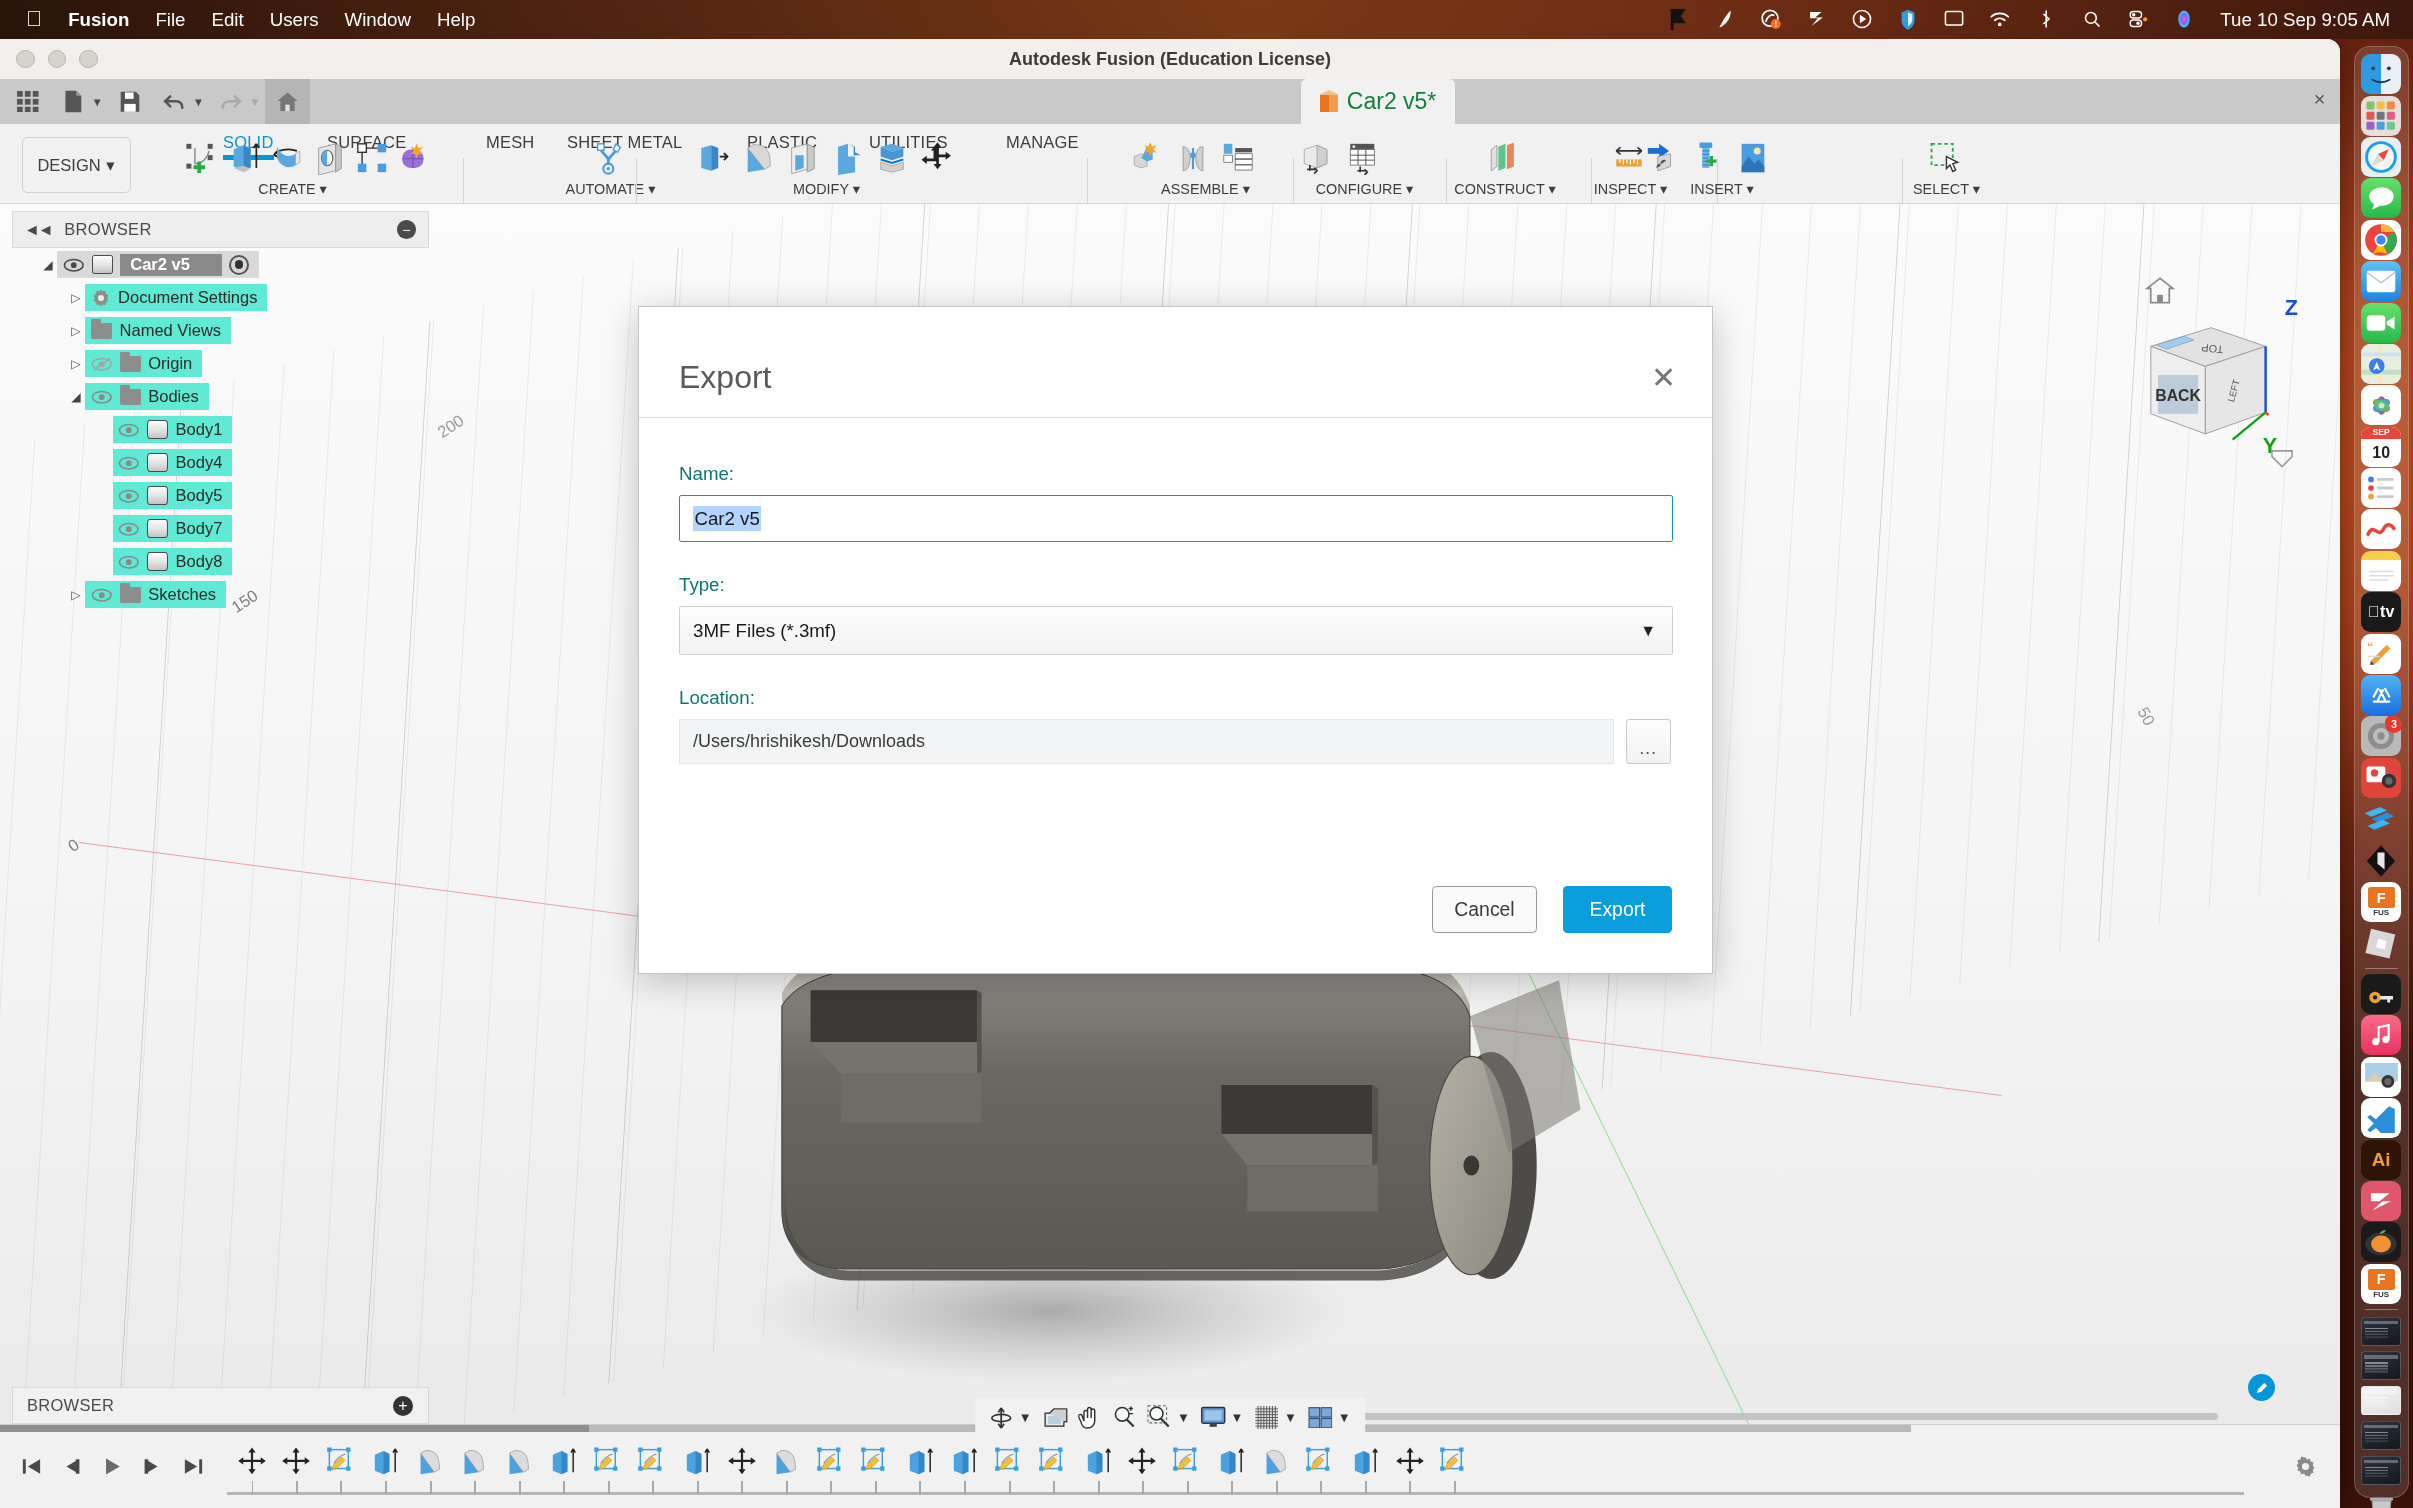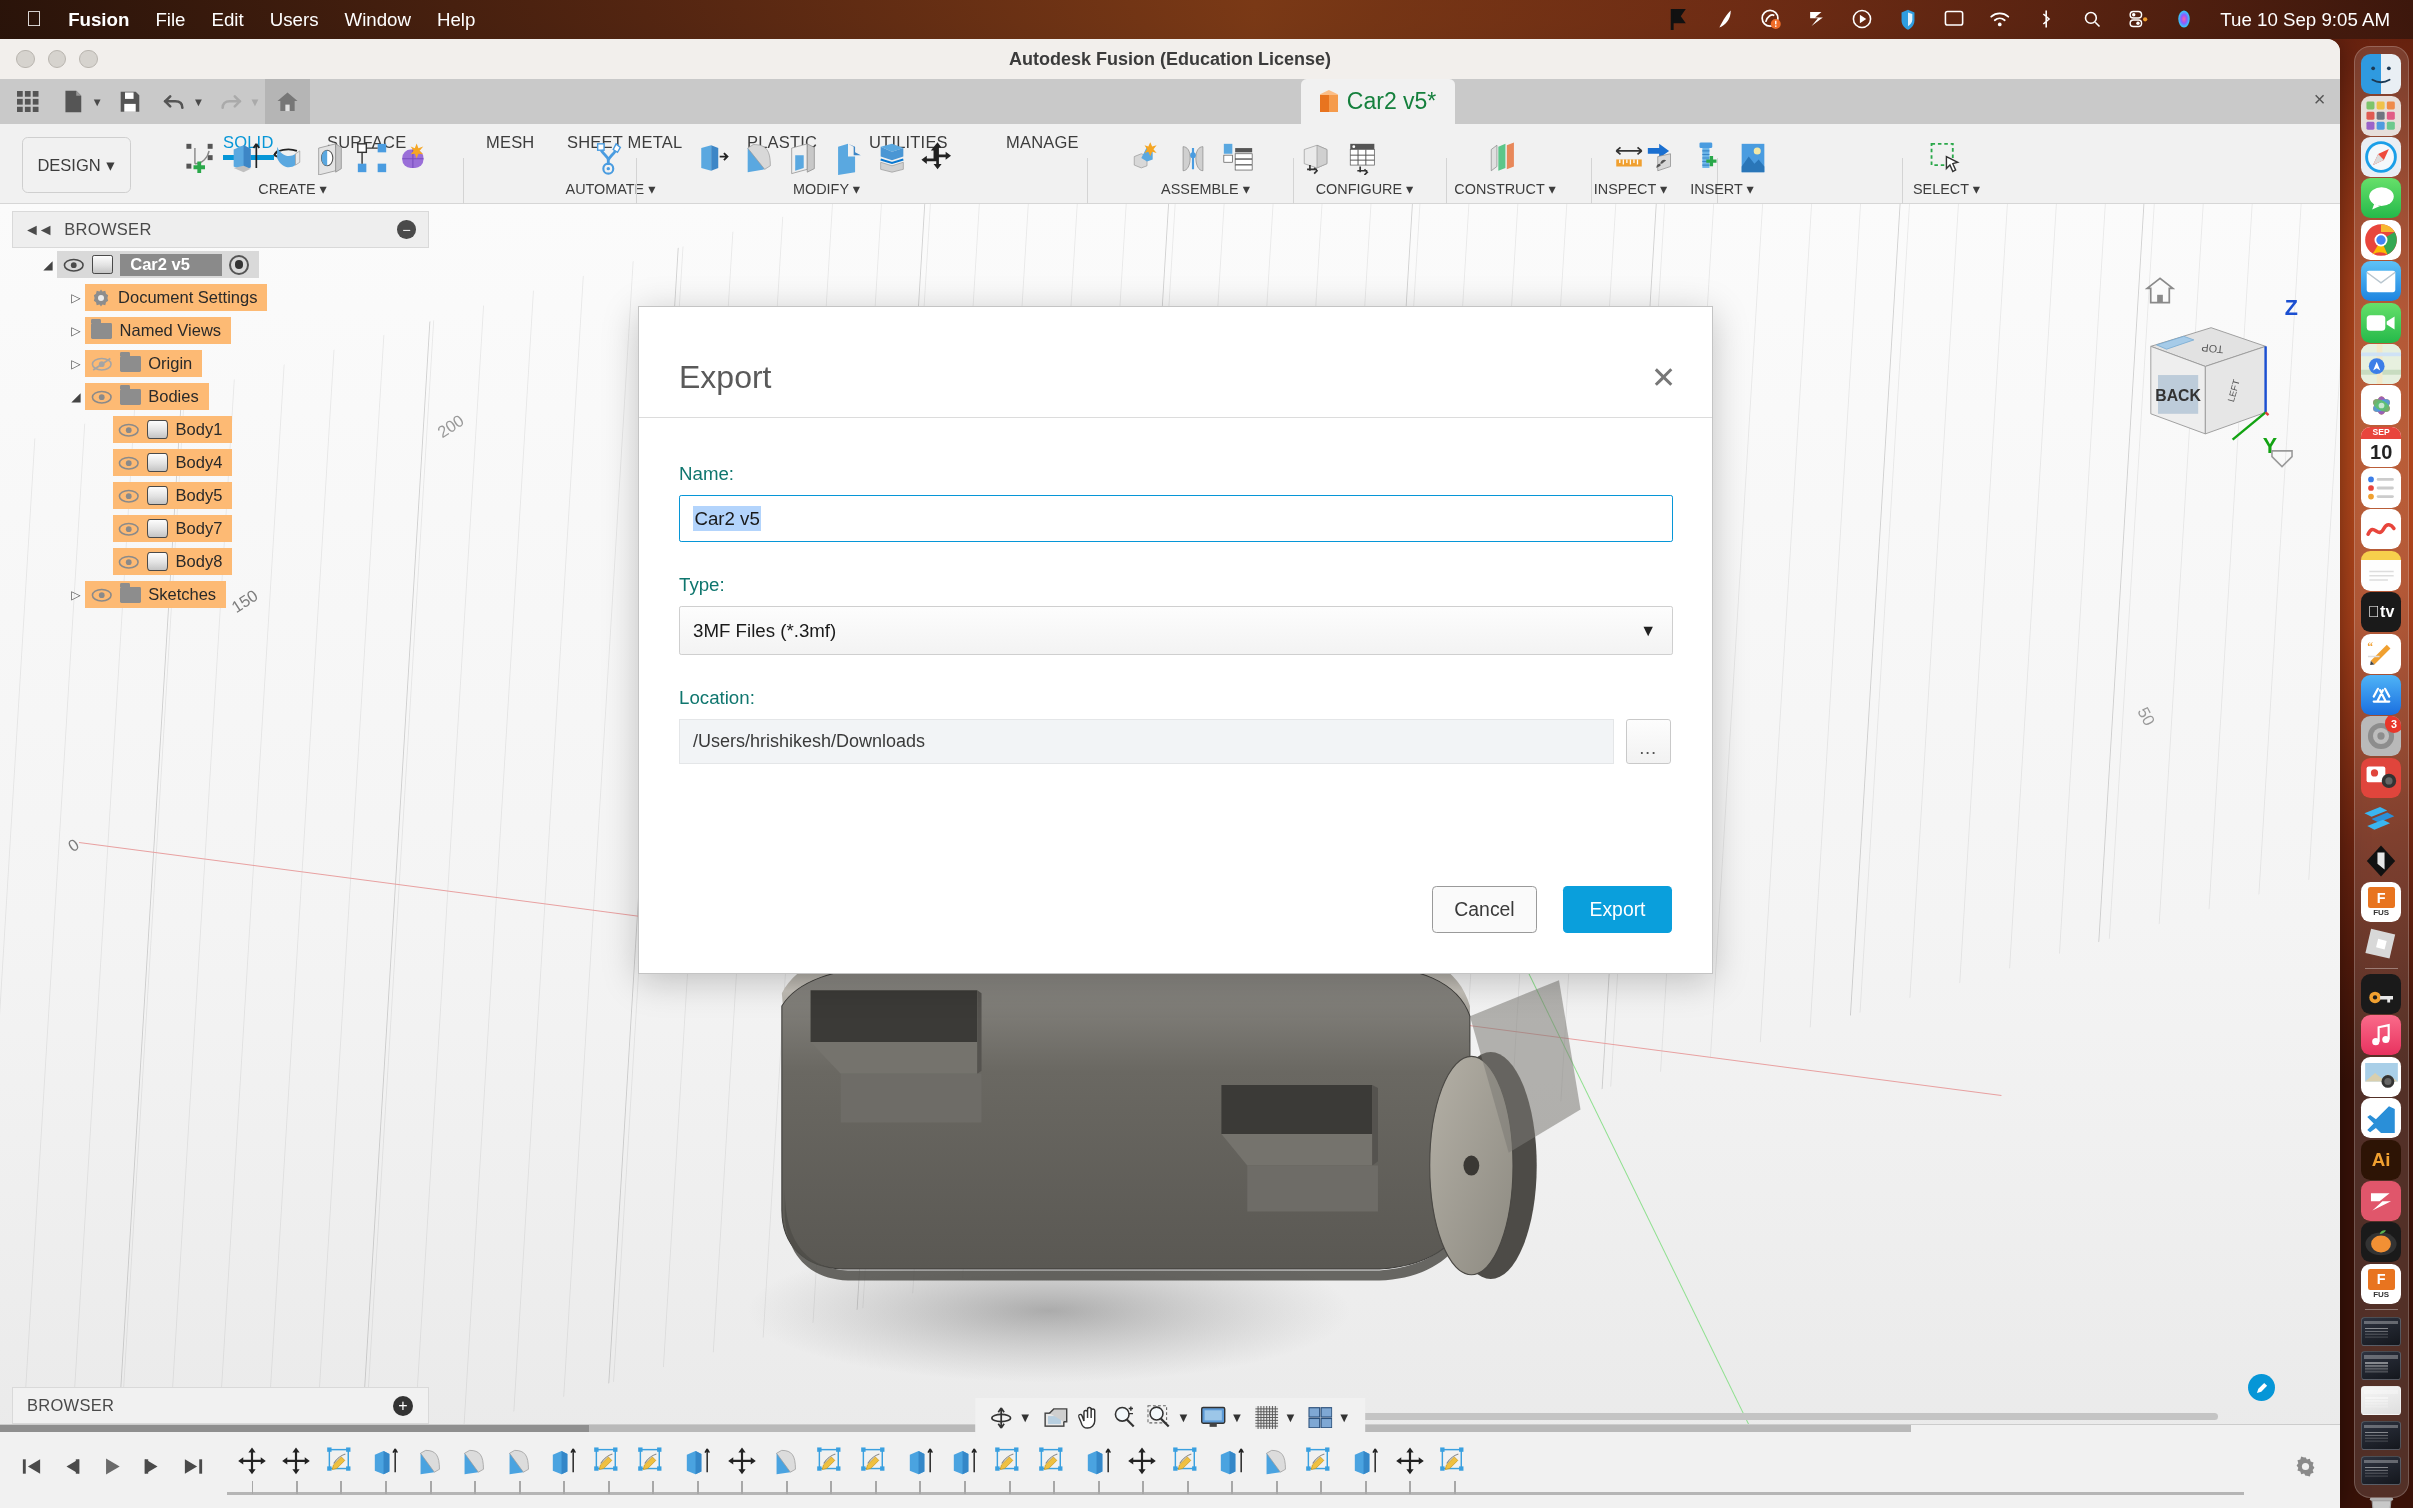--- a/index.html
+++ b/index.html
@@ -217,21 +217,21 @@
   #browser-header .minus {
     margin-left: auto; width: 18.7px; height: 18.7px; border-radius: 50%;
     background: #4a4a4a; color: #eee; font-size: 14.4px;
     display: flex; align-items: center; justify-content: center;
   }
   .tnode { display: flex; align-items: center; height: 33px; font-size: 16.5px; color: #2a2a2a; }
   .tarrow { width: 18.7px; text-align: center; font-size: 12.2px; color: #555; flex: none; }
   .tarrow.open { color: #444; }
   .trow {
     display: flex; align-items: center; gap: 7.2px; padding: 1.4px 10px 1.4px 5.7px;
-    background: #fdba74; height: 27px;
+    background: #5eead4; height: 27px;
   }
   .trow.rootrow { background: #d9d9d9; }
   .eye { width: 21.5px; height: 14.4px; flex: none; }
   .tlabel { white-space: nowrap; }
   .rootlabel { background: #8a8a8a; color: #fff; padding: 1.4px 32px 1.4px 10px; font-weight: bold; }
   .folder {
     width: 21.5px; height: 16px; background: #8d8d8d; border-radius: 1.4px; flex: none;
     position: relative;
   }
   .folder::before {
@@ -537,21 +537,21 @@
         <ellipse rx="7" ry="13" fill="#e0429a" transform="rotate(120)"></ellipse>
           <ellipse rx="7" ry="13" fill="#8a4fd0" transform="rotate(180)" opacity=".85"></ellipse>
         <ellipse rx="7" ry="13" fill="#3fa8e8" transform="rotate(240)" opacity=".85"></ellipse>
           <ellipse rx="7" ry="13" fill="#63c463" transform="rotate(300)" opacity=".85"></ellipse>
         <circle r="4" fill="#fff" opacity=".65"></circle>
       </g>
     </svg>
   </div>
   <div class="dock-ic" style="background:#fff;flex-direction:column;">
     <div style="background:#e8453c;color:#fff;font-size:8.6px;width:100%;text-align:center;line-height:11.5px;">SEP</div>
-    <div style="color:#222;font-size:20px;line-height:27px;">10</div>
+    <div style="color:#222;font-size:16px;line-height:27px;">10</div>
   </div>
   <div class="dock-ic" style="background:#fff">
     <svg width="30" height="26" viewBox="0 0 42 36">
       <circle cx="7" cy="6" r="4" fill="#3c7ee8"></circle>
         <rect x="15" y="4" width="24" height="4" rx="2" fill="#ccc"></rect>
       <circle cx="7" cy="18" r="4" fill="#e8453c"></circle>
         <rect x="15" y="16" width="24" height="4" rx="2" fill="#ccc"></rect>
       <circle cx="7" cy="30" r="4" fill="#f0a030"></circle>
         <rect x="15" y="28" width="24" height="4" rx="2" fill="#ccc"></rect>
     </svg>

